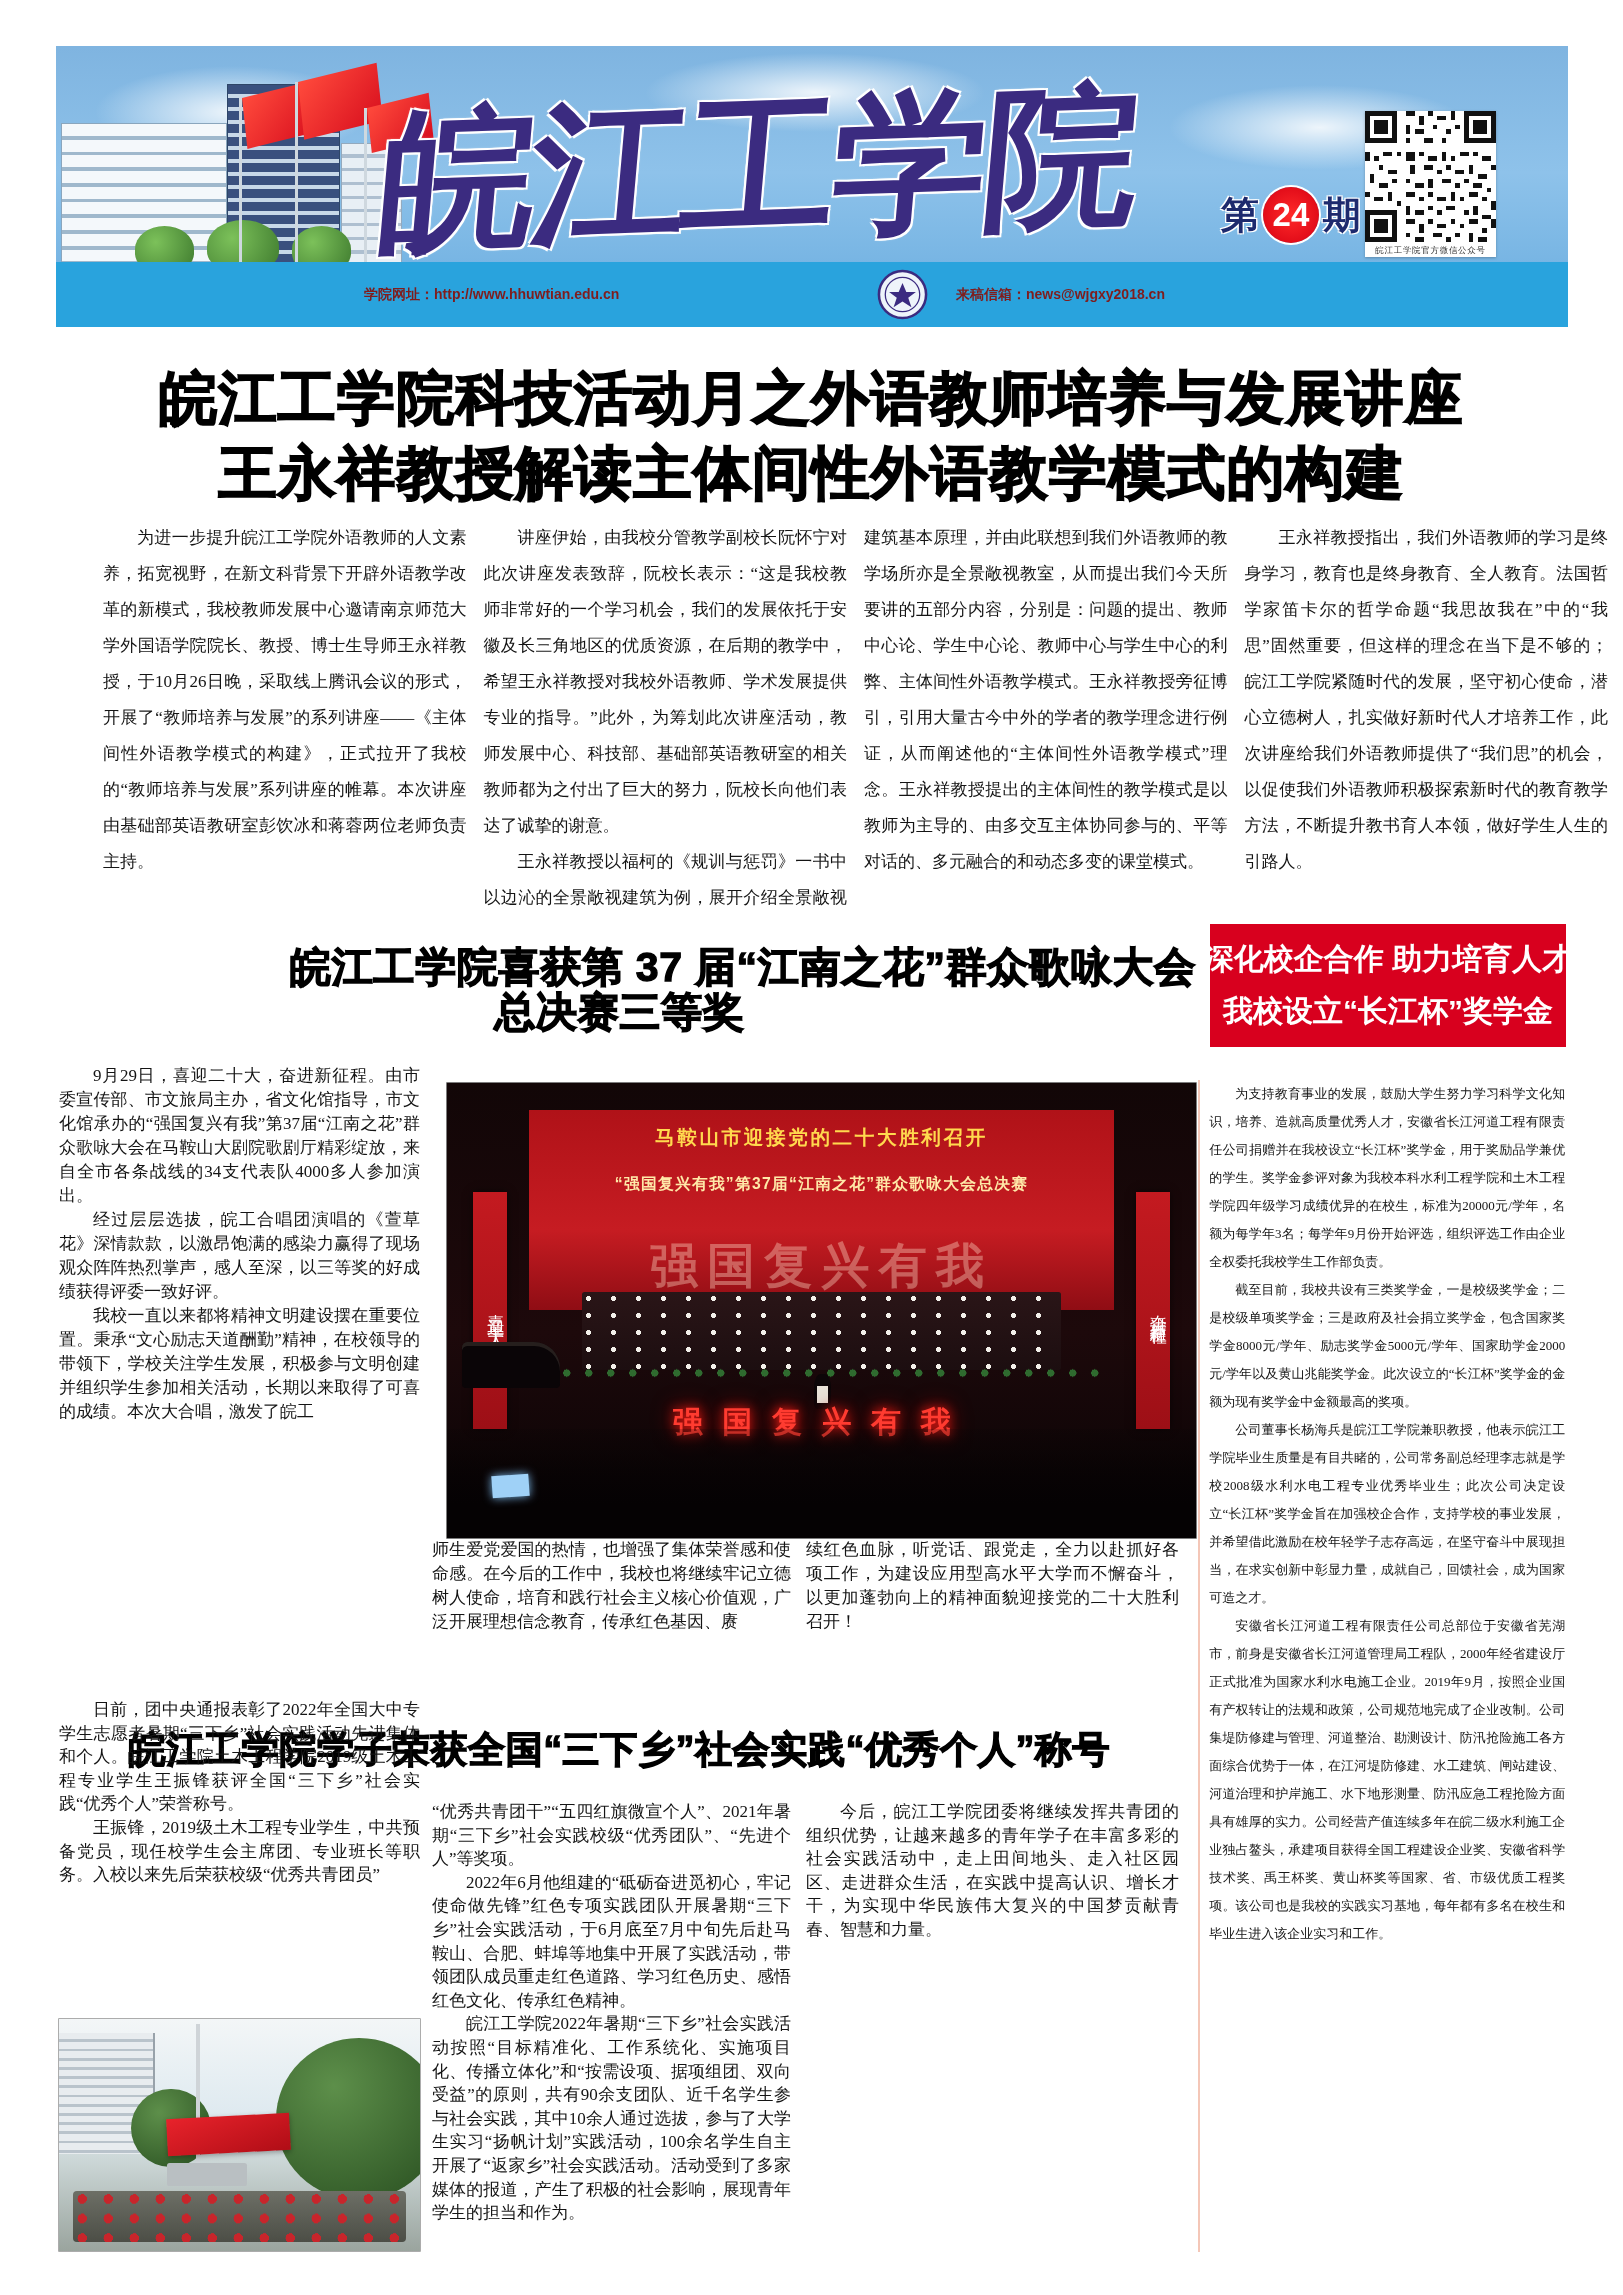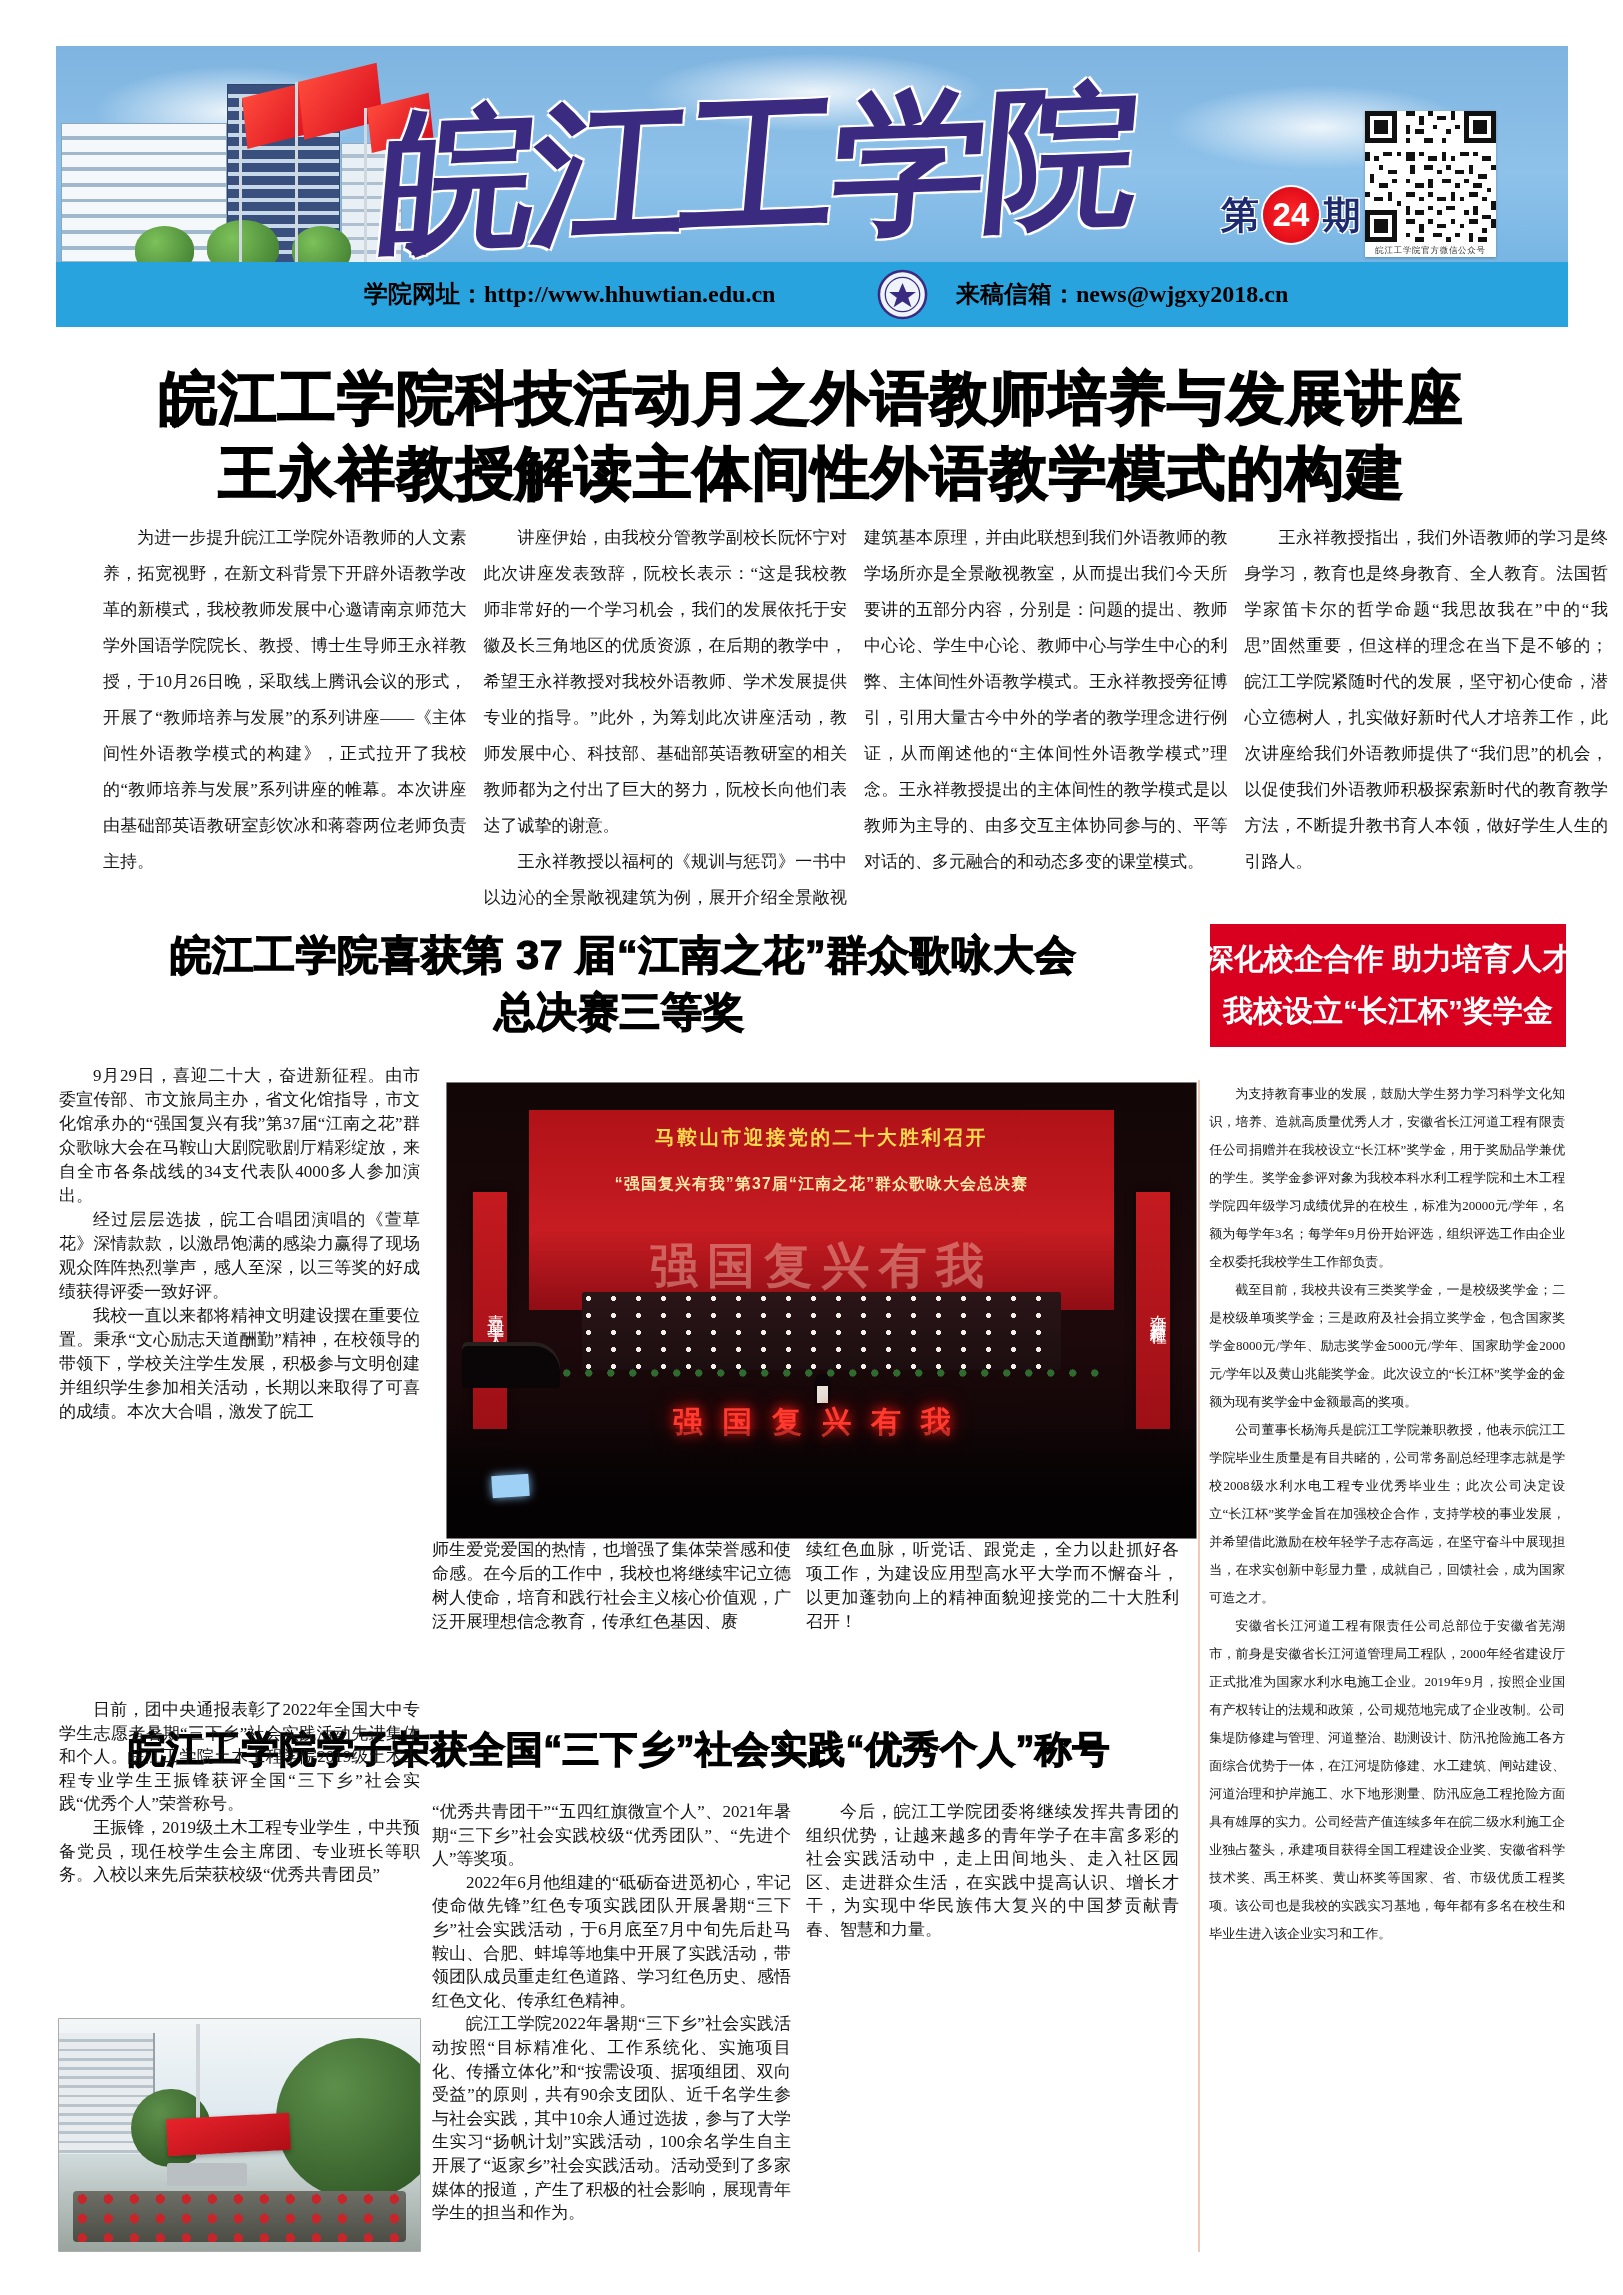--- a/index.html
+++ b/index.html
@@ -22,21 +22,21 @@
   .mast-title{font-family:"Liberation Serif",serif;font-weight:900;color:#3b2b80;
     transform:skewX(-7deg) rotate(-2deg);letter-spacing:-3.9px;
     text-shadow:0 0 3.9px #fff,2px 2px 0 #fff,-2px -2px 0 #fff,2px -2px 0 #fff,-2px 2px 0 #fff;}
   .issue{display:flex;align-items:center;gap:3.9px;font-family:"Liberation Sans",sans-serif;font-weight:900;color:#1d2a6e;
     text-shadow:1.3px 1.3px 0 #fff,-1.3px -1.3px 0 #fff,1.3px -1.3px 0 #fff,-1.3px 1.3px 0 #fff;font-size:38px;}
   .issue-num{width:56px;height:56px;border-radius:50%;background:radial-gradient(circle,#ff2a2a,#d60012);color:#fff;display:flex;align-items:center;justify-content:center;font-size:33px;text-shadow:none;box-shadow:0 0 0 2px #fff;}
   .qrbox{background:#fff;padding:0;box-shadow:0 0.7px 2.6px rgba(0,0,0,.25);}
   .qrbox svg{display:block;width:131px;height:131px;}
   .qr-caption{font-family:"Liberation Sans",sans-serif;font-size:8.5px;color:#333;text-align:center;margin-top:2.6px;letter-spacing:0.7px;}
   .pub{font-family:"Liberation Sans",sans-serif;font-weight:700;font-size:20px;color:#2f2c7c;line-height:29px;text-shadow:0.7px 0.7px 0 rgba(255,255,255,.6);}
-  .bar-text{font-family:Liberation Serif, serif;font-weight:700;font-size:24px;color:#000000;line-height:65px;white-space:nowrap;}
+  .bar-text{font-family:Liberation Sans, sans-serif;font-weight:700;font-size:14px;color:#7f1d1d;line-height:65px;white-space:nowrap;}
   .seal{width:51px;height:51px;}
 
   
   .hl{font-family:"Liberation Sans",sans-serif;font-weight:900;color:#000;text-align:center;white-space:nowrap;}
   .hl-a1{font-size:58px;letter-spacing:1.3px;-webkit-text-stroke:1.6px #000;}
   .hl-a2{font-size:41px;letter-spacing:0.7px;-webkit-text-stroke:1.3px #000;}
   .hl-a3{font-size:37px;letter-spacing:0.7px;-webkit-text-stroke:1.3px #000;}
 
   
   .bt{font-family:"Liberation Serif",serif;color:#141414;text-align:justify;}
@@ -151,21 +151,21 @@
   <div class="abs bt a1-body" style="left:59px;top:520px;width:1505px;height:398px;overflow:hidden;">
     <p>为进一步提升皖江工学院外语教师的人文素养，拓宽视野，在新文科背景下开辟外语教学改革的新模式，我校教师发展中心邀请南京师范大学外国语学院院长、教授、博士生导师王永祥教授，于10月26日晚，采取线上腾讯会议的形式，开展了“教师培养与发展”的系列讲座——《主体间性外语教学模式的构建》，正式拉开了我校的“教师培养与发展”系列讲座的帷幕。本次讲座由基础部英语教研室彭饮冰和蒋蓉两位老师负责主持。</p>
     <p>讲座伊始，由我校分管教学副校长阮怀宁对此次讲座发表致辞，阮校长表示：“这是我校教师非常好的一个学习机会，我们的发展依托于安徽及长三角地区的优质资源，在后期的教学中，希望王永祥教授对我校外语教师、学术发展提供专业的指导。”此外，为筹划此次讲座活动，教师发展中心、科技部、基础部英语教研室的相关教师都为之付出了巨大的努力，阮校长向他们表达了诚挚的谢意。</p>
     <p>王永祥教授以福柯的《规训与惩罚》一书中以边沁的全景敞视建筑为例，展开介绍全景敞视建筑基本原理，并由此联想到我们外语教师的教学场所亦是全景敞视教室，从而提出我们今天所要讲的五部分内容，分别是：问题的提出、教师中心论、学生中心论、教师中心与学生中心的利弊、主体间性外语教学模式。王永祥教授旁征博引，引用大量古今中外的学者的教学理念进行例证，从而阐述他的“主体间性外语教学模式”理念。王永祥教授提出的主体间性的教学模式是以教师为主导的、由多交互主体协同参与的、平等对话的、多元融合的和动态多变的课堂模式。</p>
     <p>王永祥教授指出，我们外语教师的学习是终身学习，教育也是终身教育、全人教育。法国哲学家笛卡尔的哲学命题“我思故我在”中的“我思”固然重要，但这样的理念在当下是不够的；皖江工学院紧随时代的发展，坚守初心使命，潜心立德树人，扎实做好新时代人才培养工作，此次讲座给我们外语教师提供了“我们思”的机会，以促使我们外语教师积极探索新时代的教育教学方法，不断提升教书育人本领，做好学生人生的引路人。</p>
     <p>讲座兼具学术性和思政性，是一场发挥了参会师生主体间性的对话与交流，为外语教师提供了多元的教学理念与教学思维方法，体现了外语教学研究紧跟新时代的需要，展现出新文科背景下主体间性的外语教学模式的多元构建方式。</p>
   </div>
 </section>
 
 <section>
-  <h2 class="abs hl hl-a2" style="left:59px;top:924px;width:1121px;margin:4px;">皖江工学院喜获第 37 届“江南之花”群众歌咏大会</h2>
+  <h2 class="abs hl hl-a2" style="left:59px;top:924px;width:1121px;margin:16px;text-align:right;">皖江工学院喜获第 37 届“江南之花”群众歌咏大会</h2>
   <h2 class="abs hl hl-a2" style="left:59px;top:985px;width:1121px;margin:0;">总决赛三等奖</h2>
 
   <div class="abs bt a2-col" style="left:59px;top:1064px;width:361px;height:562px;overflow:hidden;">
     <p>9月29日，喜迎二十大，奋进新征程。由市委宣传部、市文旅局主办，省文化馆指导，市文化馆承办的“强国复兴有我”第37届“江南之花”群众歌咏大会在马鞍山大剧院歌剧厅精彩绽放，来自全市各条战线的34支代表队4000多人参加演出。</p>
     <p>经过层层选拔，皖工合唱团演唱的《萱草花》深情款款，以激昂饱满的感染力赢得了现场观众阵阵热烈掌声，感人至深，以三等奖的好成绩获得评委一致好评。</p>
     <p>我校一直以来都将精神文明建设摆在重要位置。秉承“文心励志天道酬勤”精神，在校领导的带领下，学校关注学生发展，积极参与文明创建并组织学生参加相关活动，长期以来取得了可喜的成绩。本次大合唱，激发了皖工</p>
   </div>
 
   <figure class="abs photo1" style="left:431px;top:1067px;width:749px;height:455px;margin:16px;">
     <div class="backdrop">

